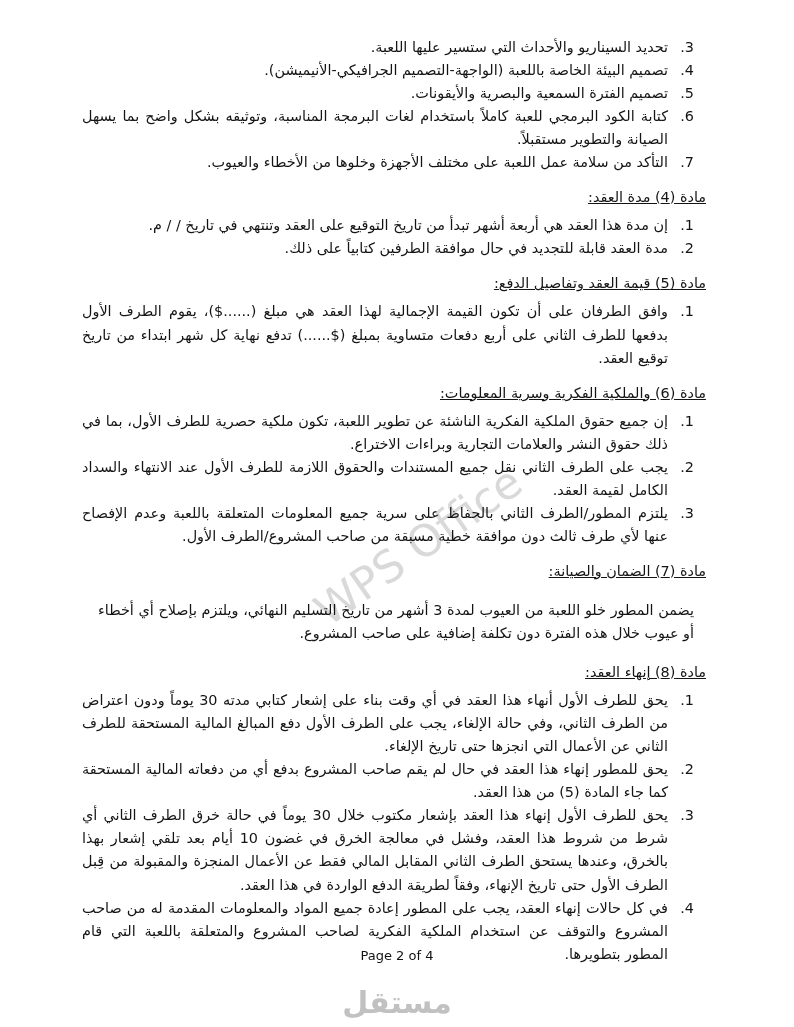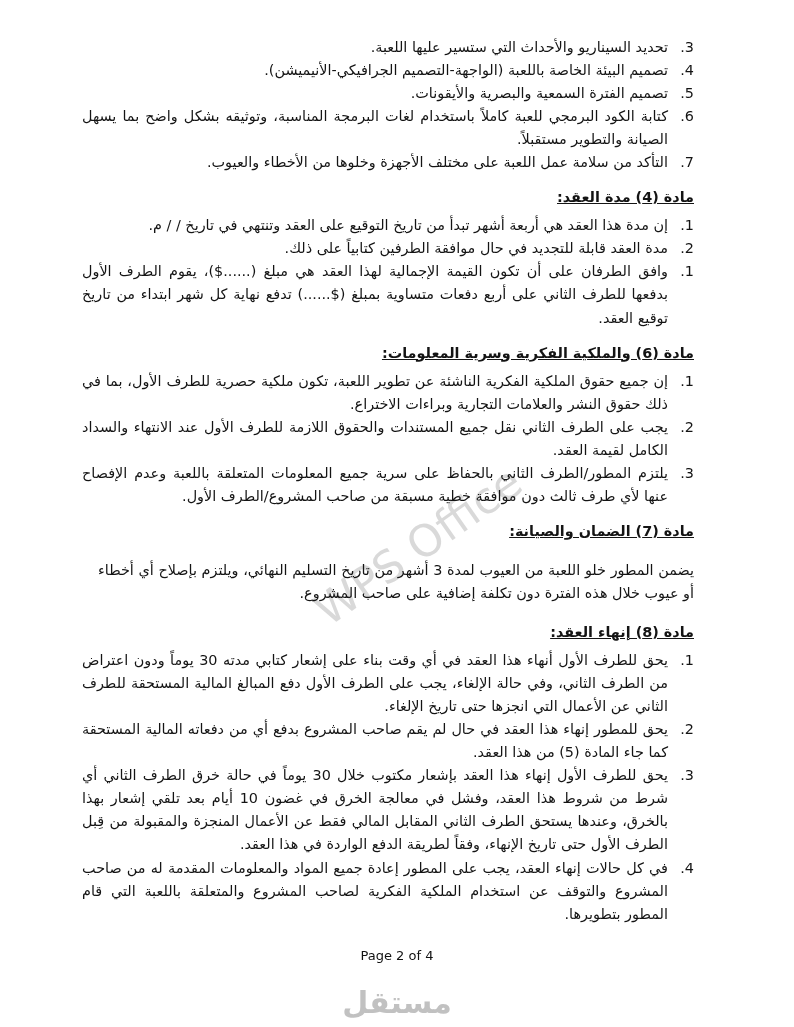--- a/index.html
+++ b/index.html
@@ -38,24 +38,24 @@
   }
   .li .num {
     flex: 0 0 26px;
     white-space: nowrap;
   }
   .li .txt {
     flex: 1 1 auto;
     text-align: justify;
   }
   .heading {
-    font-weight: bold;
+    font-weight: normal;
     text-decoration: underline;
     text-align: right;
-    margin: 12px 16px 5px 0;
+    margin: 12px 4px 5px 0;
   }
   .para {
     margin: 16px;
     text-align: justify;
   }
   .wps-watermark {
     position: absolute;
     top: 520px;
     left: 248px;
     width: 340px;
@@ -139,20 +139,21 @@
       <div class="li">
         <span class="num">1.</span>
         <span class="txt">إن مدة هذا العقد هي أربعة أشهر تبدأ من تاريخ التوقيع على العقد وتنتهي في تاريخ / / م.</span>
       </div>
       <div class="li">
         <span class="num">2.</span>
         <span class="txt">مدة العقد قابلة للتجديد في حال موافقة الطرفين كتابياً على ذلك.</span>
       </div>
     </div>
 
+    <div class="heading">مادة (5) قيمة العقد وتفاصيل الدفع:</div>
     <div class="num-list">
       <div class="li">
         <span class="num">1.</span>
         <span class="txt">وافق الطرفان على أن تكون القيمة الإجمالية لهذا العقد هي مبلغ (......$)، يقوم الطرف الأول بدفعها للطرف الثاني على أربع دفعات متساوية بمبلغ ($......) تدفع نهاية كل شهر ابتداء من تاريخ توقيع العقد.</span>
       </div>
     </div>
 
     <div class="heading">مادة (6) والملكية الفكرية وسرية المعلومات:</div>
     <div class="num-list">
       <div class="li">

